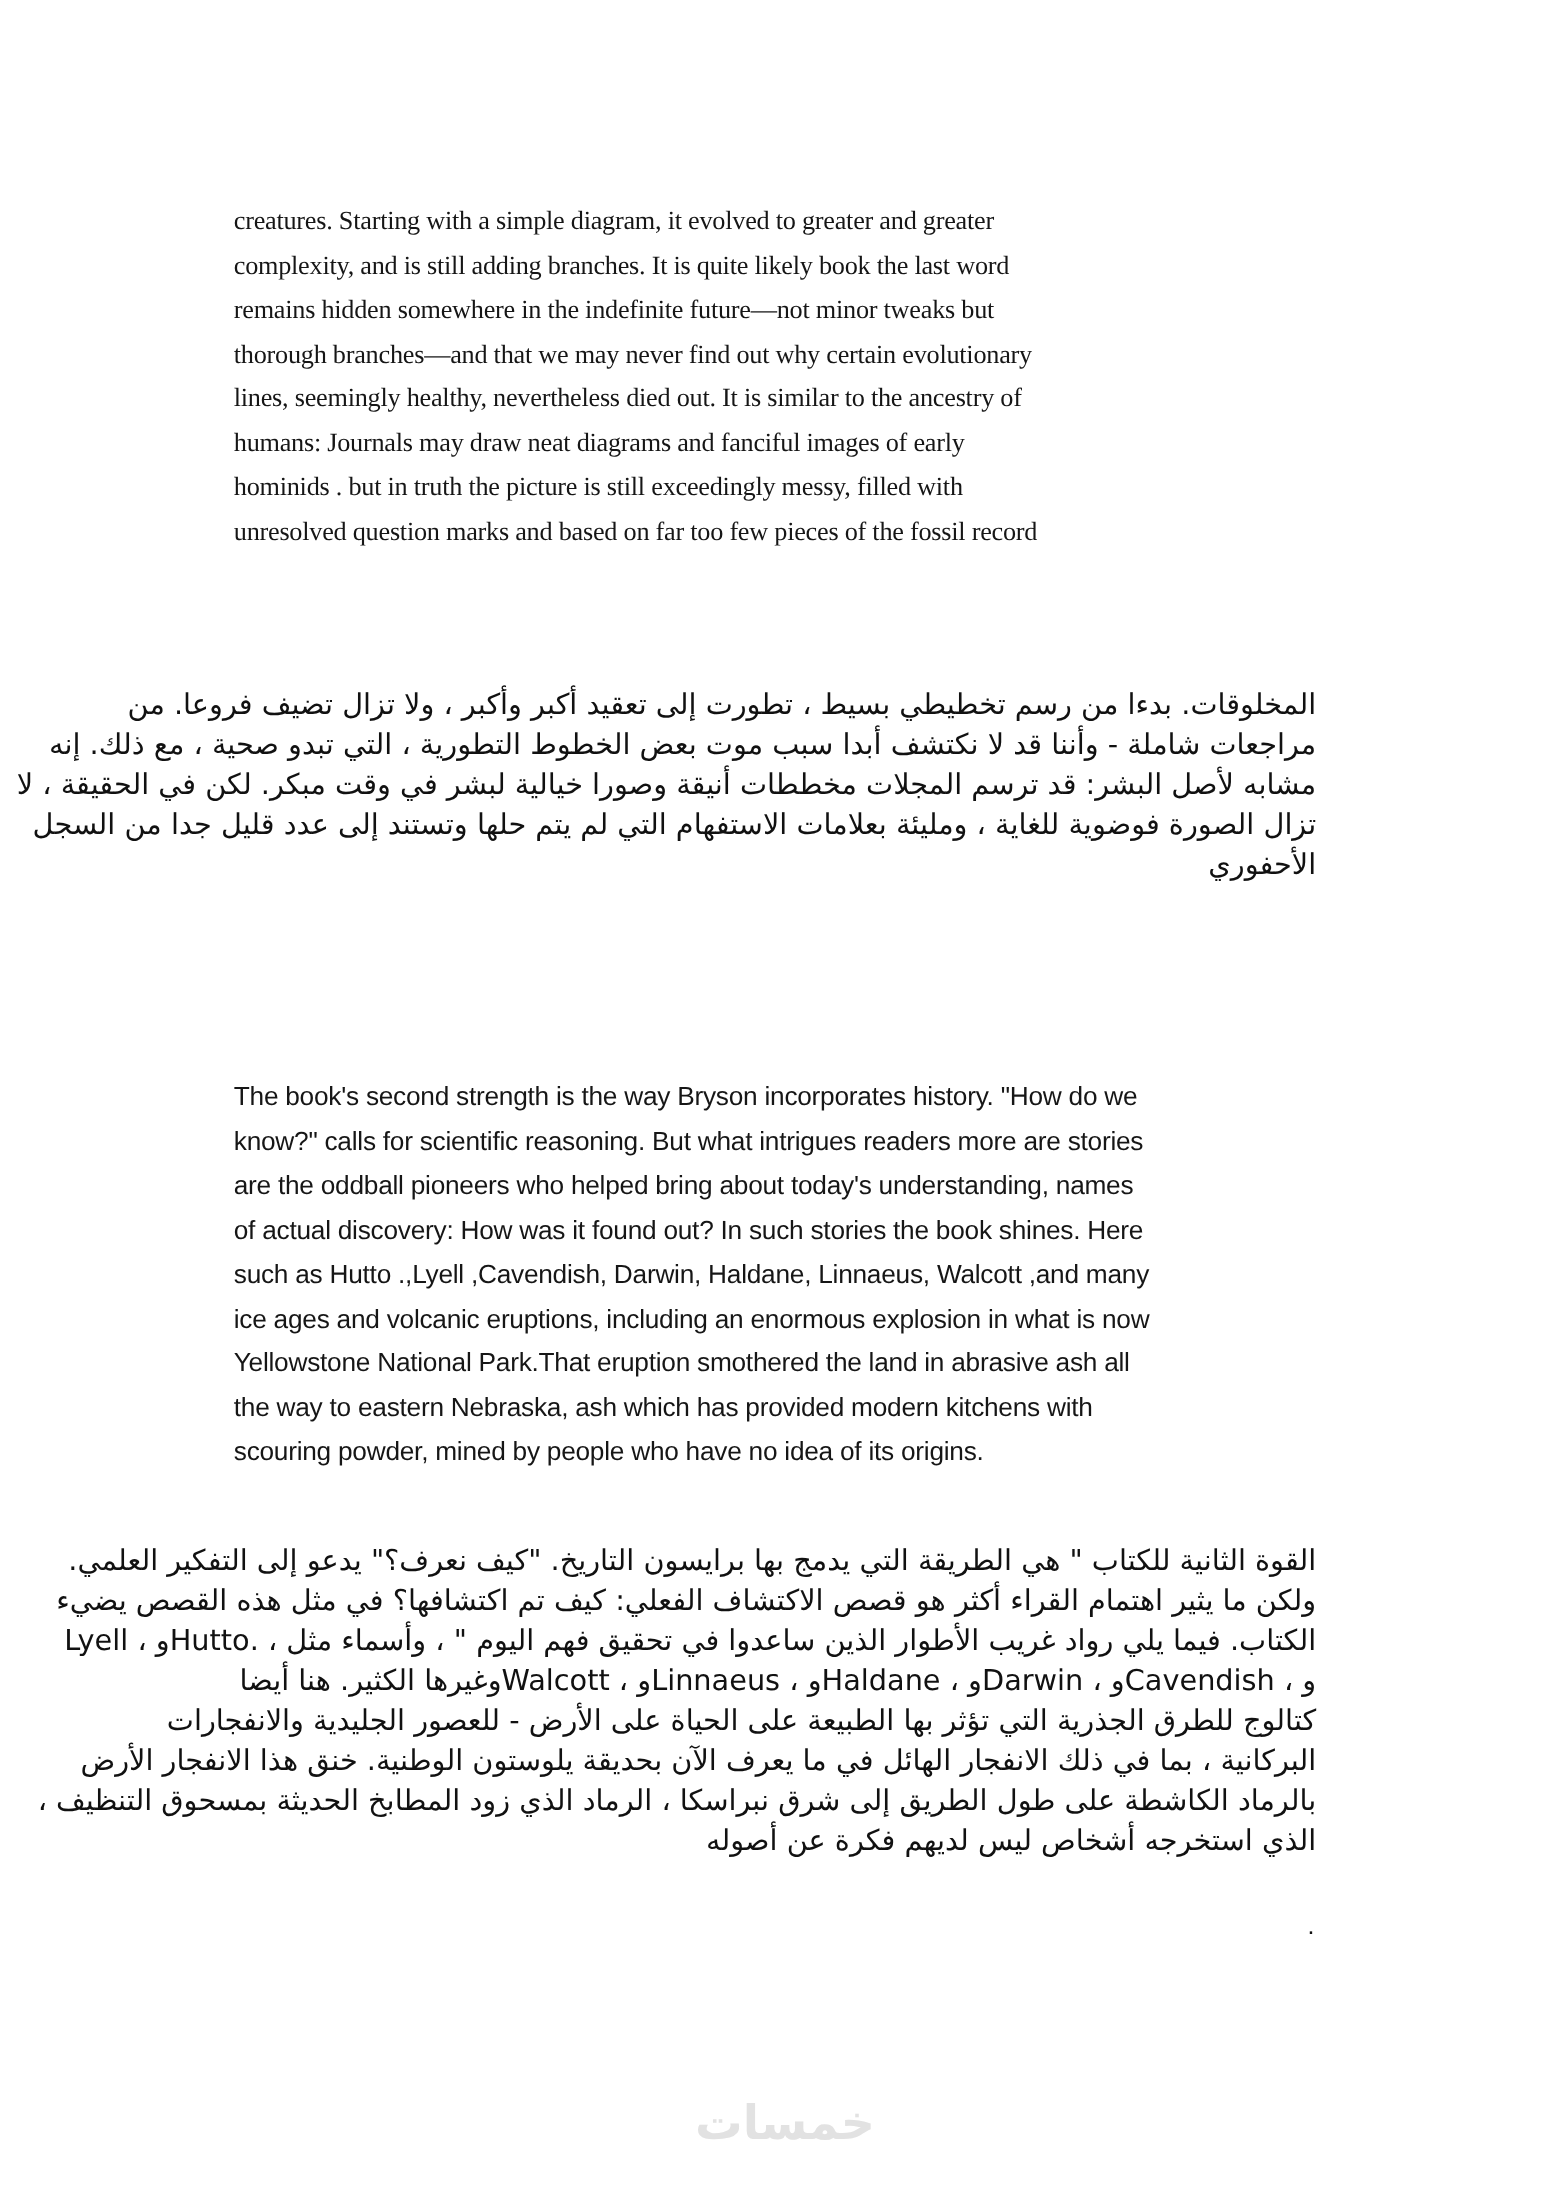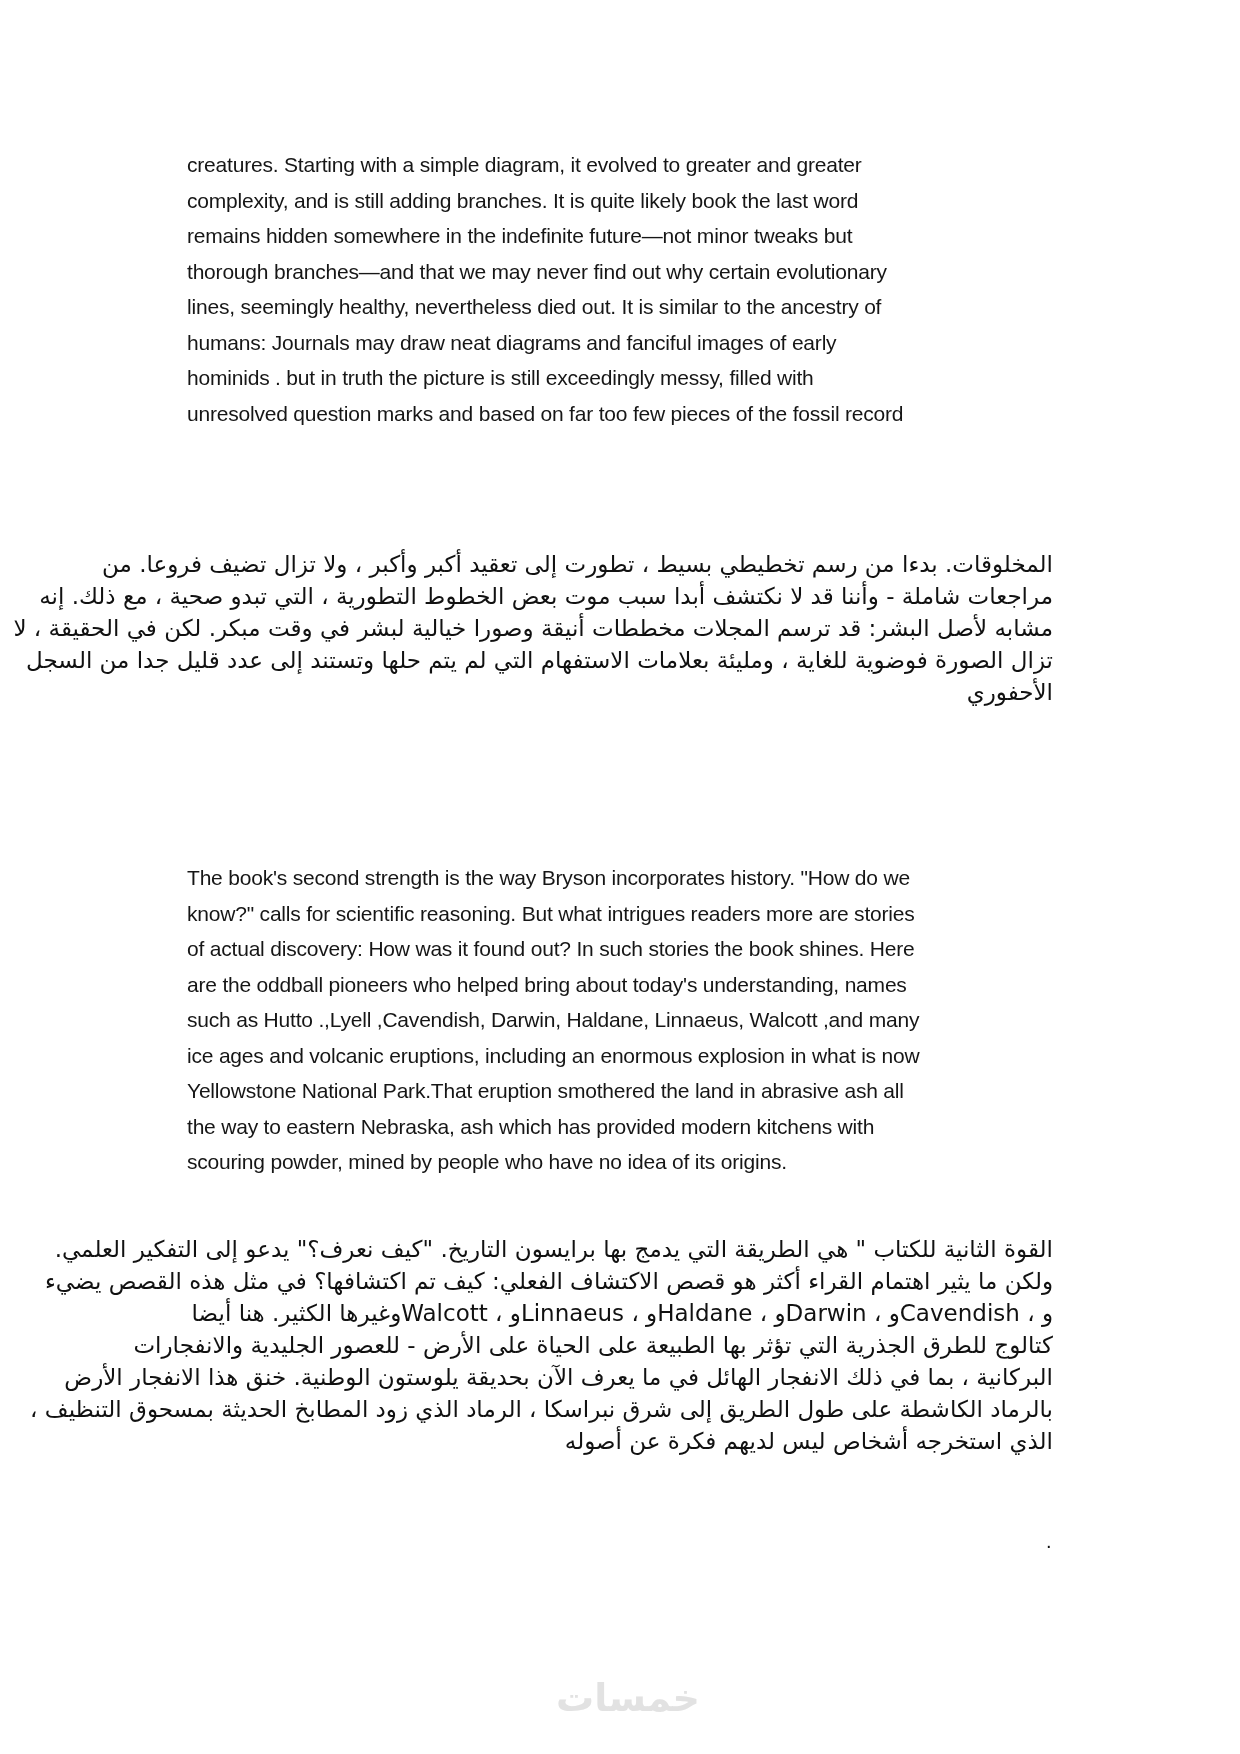--- a/index.html
+++ b/index.html
@@ -27,21 +27,21 @@
       position: absolute; left: 540px; top: 1676px; width: 160px; text-align: right;
       font-family: "DejaVu Sans", sans-serif; font-size: 38px; font-weight: bold;
       color: #e2e2e2; direction: rtl;
     }
   </style>
 </head>
 <body>
 
 <div class="page">
 
-  <div class="en-para" style="top:147px;">
+  <div class="en-para" style="top:159px;font-family:Liberation Serif, serif;">
     <span class="en-line">creatures. Starting with a simple diagram, it evolved to greater and greater</span>
     <span class="en-line">complexity, and is still adding branches. It is quite likely book the last word</span>
     <span class="en-line">remains hidden somewhere in the indefinite future—not minor tweaks but</span>
     <span class="en-line">thorough branches—and that we may never find out why certain evolutionary</span>
     <span class="en-line">lines, seemingly healthy, nevertheless died out. It is similar to the ancestry of</span>
     <span class="en-line">humans: Journals may draw neat diagrams and fanciful images of early</span>
     <span class="en-line">hominids . but in truth the picture is still exceedingly messy, filled with</span>
     <span class="en-line">unresolved question marks and based on far too few pieces of the fossil record</span>
   </div>
 
@@ -49,32 +49,33 @@
     <span class="ar-line">المخلوقات. بدءا من رسم تخطيطي بسيط ، تطورت إلى تعقيد أكبر وأكبر ، ولا تزال تضيف فروعا. من</span>
     <span class="ar-line">مراجعات شاملة - وأننا قد لا نكتشف أبدا سبب موت بعض الخطوط التطورية ، التي تبدو صحية ، مع ذلك. إنه</span>
     <span class="ar-line">مشابه لأصل البشر: قد ترسم المجلات مخططات أنيقة وصورا خيالية لبشر في وقت مبكر. لكن في الحقيقة ، لا</span>
     <span class="ar-line">تزال الصورة فوضوية للغاية ، ومليئة بعلامات الاستفهام التي لم يتم حلها وتستند إلى عدد قليل جدا من السجل</span>
     <span class="ar-line">الأحفوري</span>
   </div>
 
   <div class="en-para" style="top:812px;margin-top:48px;">
     <span class="en-line">The book's second strength is the way Bryson incorporates history. "How do we</span>
     <span class="en-line">know?" calls for scientific reasoning. But what intrigues readers more are stories</span>
+    <span class="en-line">are the oddball pioneers who helped bring about today's understanding, names</span>
     <span class="en-line">of actual discovery: How was it found out? In such stories the book shines. Here</span>
-    <span class="en-line">are the oddball pioneers who helped bring about today's understanding, names</span>
     <span class="en-line">such as Hutto .,Lyell ,Cavendish, Darwin, Haldane, Linnaeus, Walcott ,and many</span>
     <span class="en-line">ice ages and volcanic eruptions, including an enormous explosion in what is now</span>
     <span class="en-line">Yellowstone National Park.That eruption smothered the land in abrasive ash all</span>
     <span class="en-line">the way to eastern Nebraska, ash which has provided modern kitchens with</span>
     <span class="en-line">scouring powder, mined by people who have no idea of its origins.</span>
   </div>
 
   <div class="ar-para" style="top:1233px;">
     <span class="ar-line">القوة الثانية للكتاب " هي الطريقة التي يدمج بها برايسون التاريخ. "كيف نعرف؟" يدعو إلى التفكير العلمي.</span>
     <span class="ar-line">ولكن ما يثير اهتمام القراء أكثر هو قصص الاكتشاف الفعلي: كيف تم اكتشافها؟ في مثل هذه القصص يضيء</span>
+    <span class="ar-line">الكتاب. فيما يلي رواد غريب الأطوار الذين ساعدوا في تحقيق فهم اليوم " ، وأسماء مثل ، .Huttoو ، Lyell</span>
     <span class="ar-line">و ، Cavendishو ، Darwinو ، Haldaneو ، Linnaeusو ، Walcottوغيرها الكثير. هنا أيضا</span>
     <span class="ar-line">كتالوج للطرق الجذرية التي تؤثر بها الطبيعة على الحياة على الأرض - للعصور الجليدية والانفجارات</span>
     <span class="ar-line">البركانية ، بما في ذلك الانفجار الهائل في ما يعرف الآن بحديقة يلوستون الوطنية. خنق هذا الانفجار الأرض</span>
     <span class="ar-line">بالرماد الكاشطة على طول الطريق إلى شرق نبراسكا ، الرماد الذي زود المطابخ الحديثة بمسحوق التنظيف ،</span>
     <span class="ar-line">الذي استخرجه أشخاص ليس لديهم فكرة عن أصوله</span>
   </div>
 
   <div class="trail-dot">.</div>
 
   <div class="watermark">خمسات</div>

